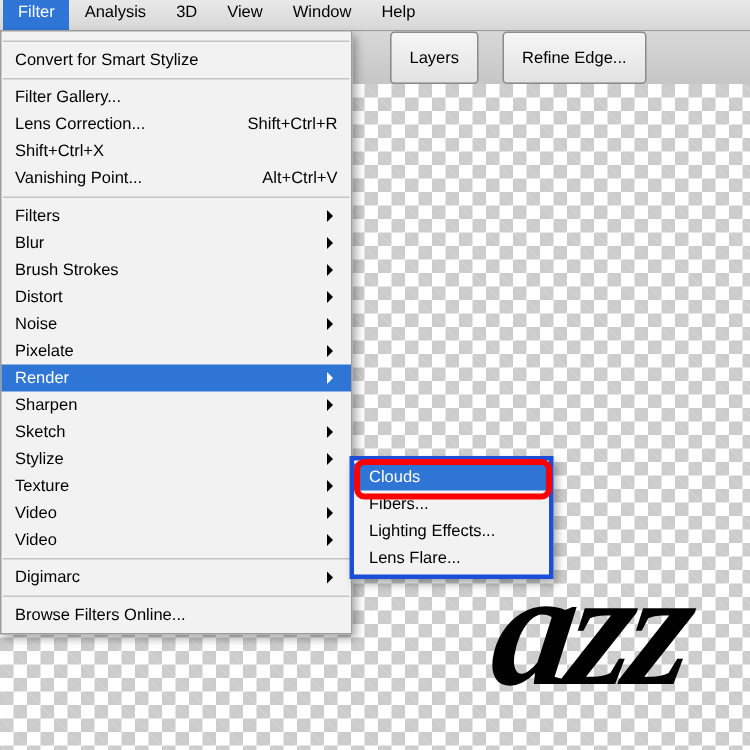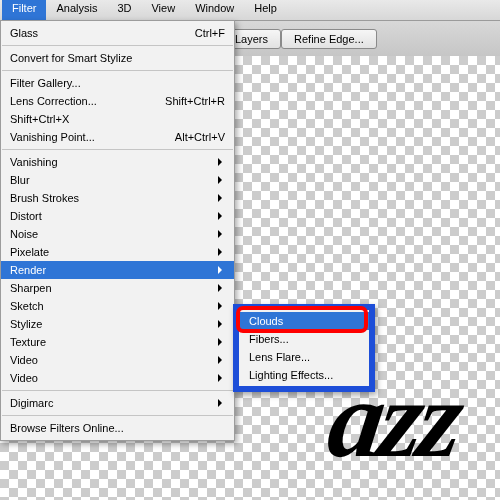--- a/index.html
+++ b/index.html
@@ -1,31 +1,31 @@
 <!DOCTYPE html>
 <html><head>
 <meta charset="utf-8">
 <style>
 html,body{margin:0;padding:0;font-family:"Segoe UI",Tahoma,sans-serif;font-size:11px;color:#000;width:500px;height:500px;overflow:hidden;background:#fff}
 .menubar{height:20px;background:linear-gradient(#e9e9e9,#d7d7d7);border-bottom:1px solid #9b9b9b;display:flex;padding:0 2px}
 .menubar .m{padding:2px 10px;cursor:default}
 .menubar .m.active{background:#2f75d6;color:#fff}
-.toolbar{height:35px;background:linear-gradient(#d8d8d8,#c6c6c6);border-bottom:1px solid #8f8f8f;display:flex;align-items:center;padding:0 6px;gap:0}
+.toolbar{height:35px;background:linear-gradient(#d8d8d8,#c6c6c6);border-bottom:1px solid #8f8f8f;display:flex;padding:0 28px;gap:16px}
 .tbtn{background:linear-gradient(#f6f6f6,#e2e2e2);border:1px solid #8a8a8a;border-radius:3px;padding:3px 12px;font-size:11px}
 .canvas{position:absolute;left:0;top:56px;right:0;bottom:0;background-image:linear-gradient(45deg,#ccc 25%,transparent 25%,transparent 75%,#ccc 75%),linear-gradient(45deg,#ccc 25%,transparent 25%,transparent 75%,#ccc 75%);background-size:18px 18px;background-position:0 0,9px 9px;background-color:#fff}
 .scribble{position:absolute;left:330px;top:300px;font-family:"Brush Script MT","Segoe Script",cursive;font-style:italic;font-weight:bold;font-size:110px;color:#000;letter-spacing:-4px;white-space:nowrap;transform:skewX(-8deg)}
 .dropdown{position:absolute;left:0;top:1px;width:233px;background:#f2f2f2;border:1px solid #9c9c9c;box-shadow:2px 3px 6px rgba(0,0,0,.35);z-index:10;padding:3px 0}
 .dropdown .item{display:flex;align-items:center;padding:3px 9px;cursor:default;position:relative;color:#000}
 .dropdown .item .lbl{flex:1}
 .dropdown .item .sc{color:#000;font-size:11px}
 .dropdown .item.sub::after{content:"";position:absolute;right:8px;top:50%;margin-top:-4px;border:4px solid transparent;border-left-color:#000}
 .dropdown .item.hl{background:#2f75d6;color:#fff}
 .dropdown .item.hl.sub::after{border-left-color:#fff}
 .dropdown .sep{height:1px;background:#c5c5c5;margin:3px 1px}
-.submenu{position:absolute;left:233px;top:304px;width:130px;background:#f2f2f2;border:6px solid #1d4ed8;box-shadow:2px 3px 6px rgba(0,0,0,.35);z-index:11;padding:2px 0}
+.submenu{position:absolute;left:233px;top:304px;width:130px;background:#f2f2f2;border:3px solid #1d4ed8;box-shadow:2px 3px 6px rgba(0,0,0,.35);z-index:11;padding:2px 0}
 .submenu .sitem{padding:3px 10px;cursor:default}
 .submenu .sitem.sel{background:#2f75d6;color:#fff}
 .redbox{position:absolute;border:4px solid #f00;border-radius:7px;pointer-events:none;z-index:12}
 </style>
 </head>
 <body>
 
 <div class="menubar" id="menubar">
     <div class="m active">Filter</div>
     <div class="m">Analysis</div>
@@ -39,24 +39,20 @@
   <div style="width:216px"></div>
   <button class="tbtn">Layers</button>
   <button class="tbtn">Refine Edge...</button>
 </div>
 
 <div class="canvas">
   <div class="scribble">azz</div>
 </div>
 
 <div class="dropdown" style="top:20px" id="dropdown">
-    <div class="item">
-      <span class="lbl">Glass</span>
-      <span class="sc">Ctrl+F</span>
-    </div>
     <div class="sep"></div>
     <div class="item">
       <span class="lbl">Convert for Smart Stylize</span>
     </div>
     <div class="sep"></div>
     <div class="item">
       <span class="lbl">Filter Gallery...</span>
     </div>
     <div class="item">
       <span class="lbl">Lens Correction...</span>
@@ -64,21 +60,21 @@
     </div>
     <div class="item">
       <span class="sc">Shift+Ctrl+X</span>
     </div>
     <div class="item">
       <span class="lbl">Vanishing Point...</span>
       <span class="sc">Alt+Ctrl+V</span>
     </div>
     <div class="sep"></div>
     <div class="item sub">
-      <span class="lbl">Vanishing</span>
+      <span class="lbl">Filters</span>
     </div>
     <div class="item sub">
       <span class="lbl">Blur</span>
     </div>
     <div class="item sub">
       <span class="lbl">Brush Strokes</span>
     </div>
     <div class="item sub">
       <span class="lbl">Distort</span>
     </div>
@@ -115,17 +111,17 @@
     </div>
     <div class="sep"></div>
     <div class="item">
       <span class="lbl">Browse Filters Online...</span>
     </div>
   </div>
 
 <div class="submenu" id="submenu">
     <div class="sitem sel">Clouds</div>
     <div class="sitem">Fibers...</div>
+    <div class="sitem">Lighting Effects...</div>
     <div class="sitem">Lens Flare...</div>
-    <div class="sitem">Lighting Effects...</div>
   </div>
 
 <div class="redbox" id="redbox" style="left: 236px; top: 306px; width: 124px; height: 19px;"></div>
 
 </body></html>

